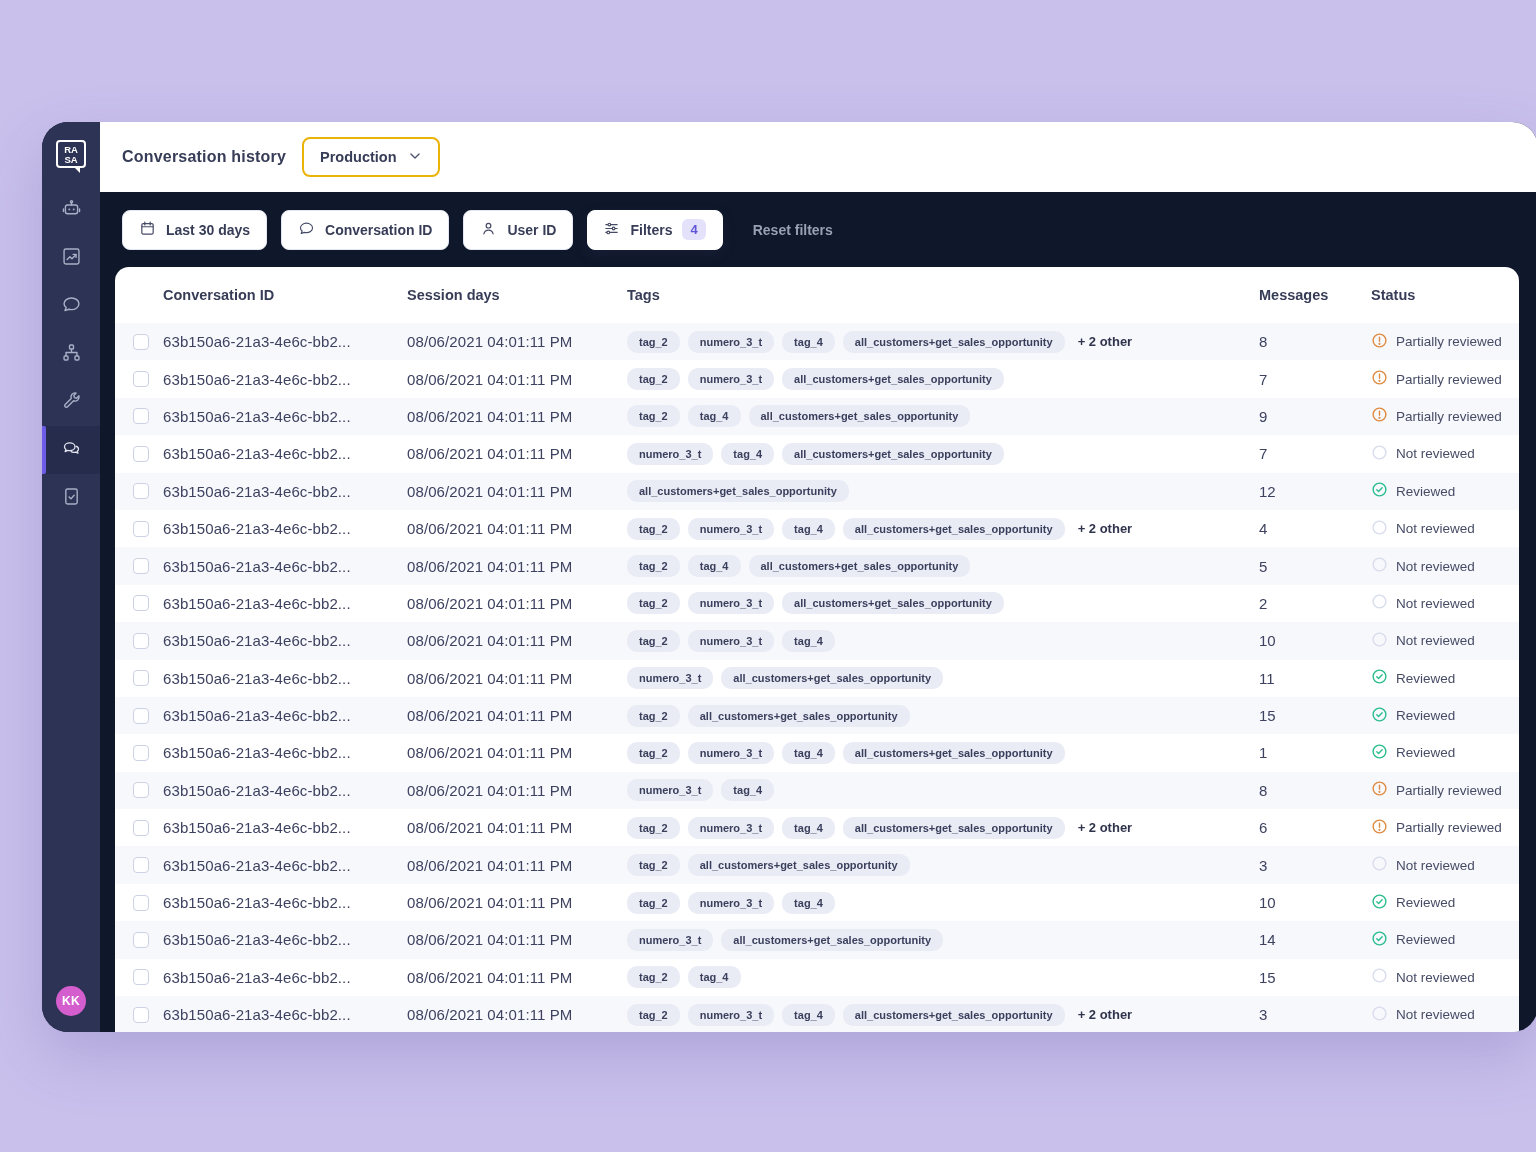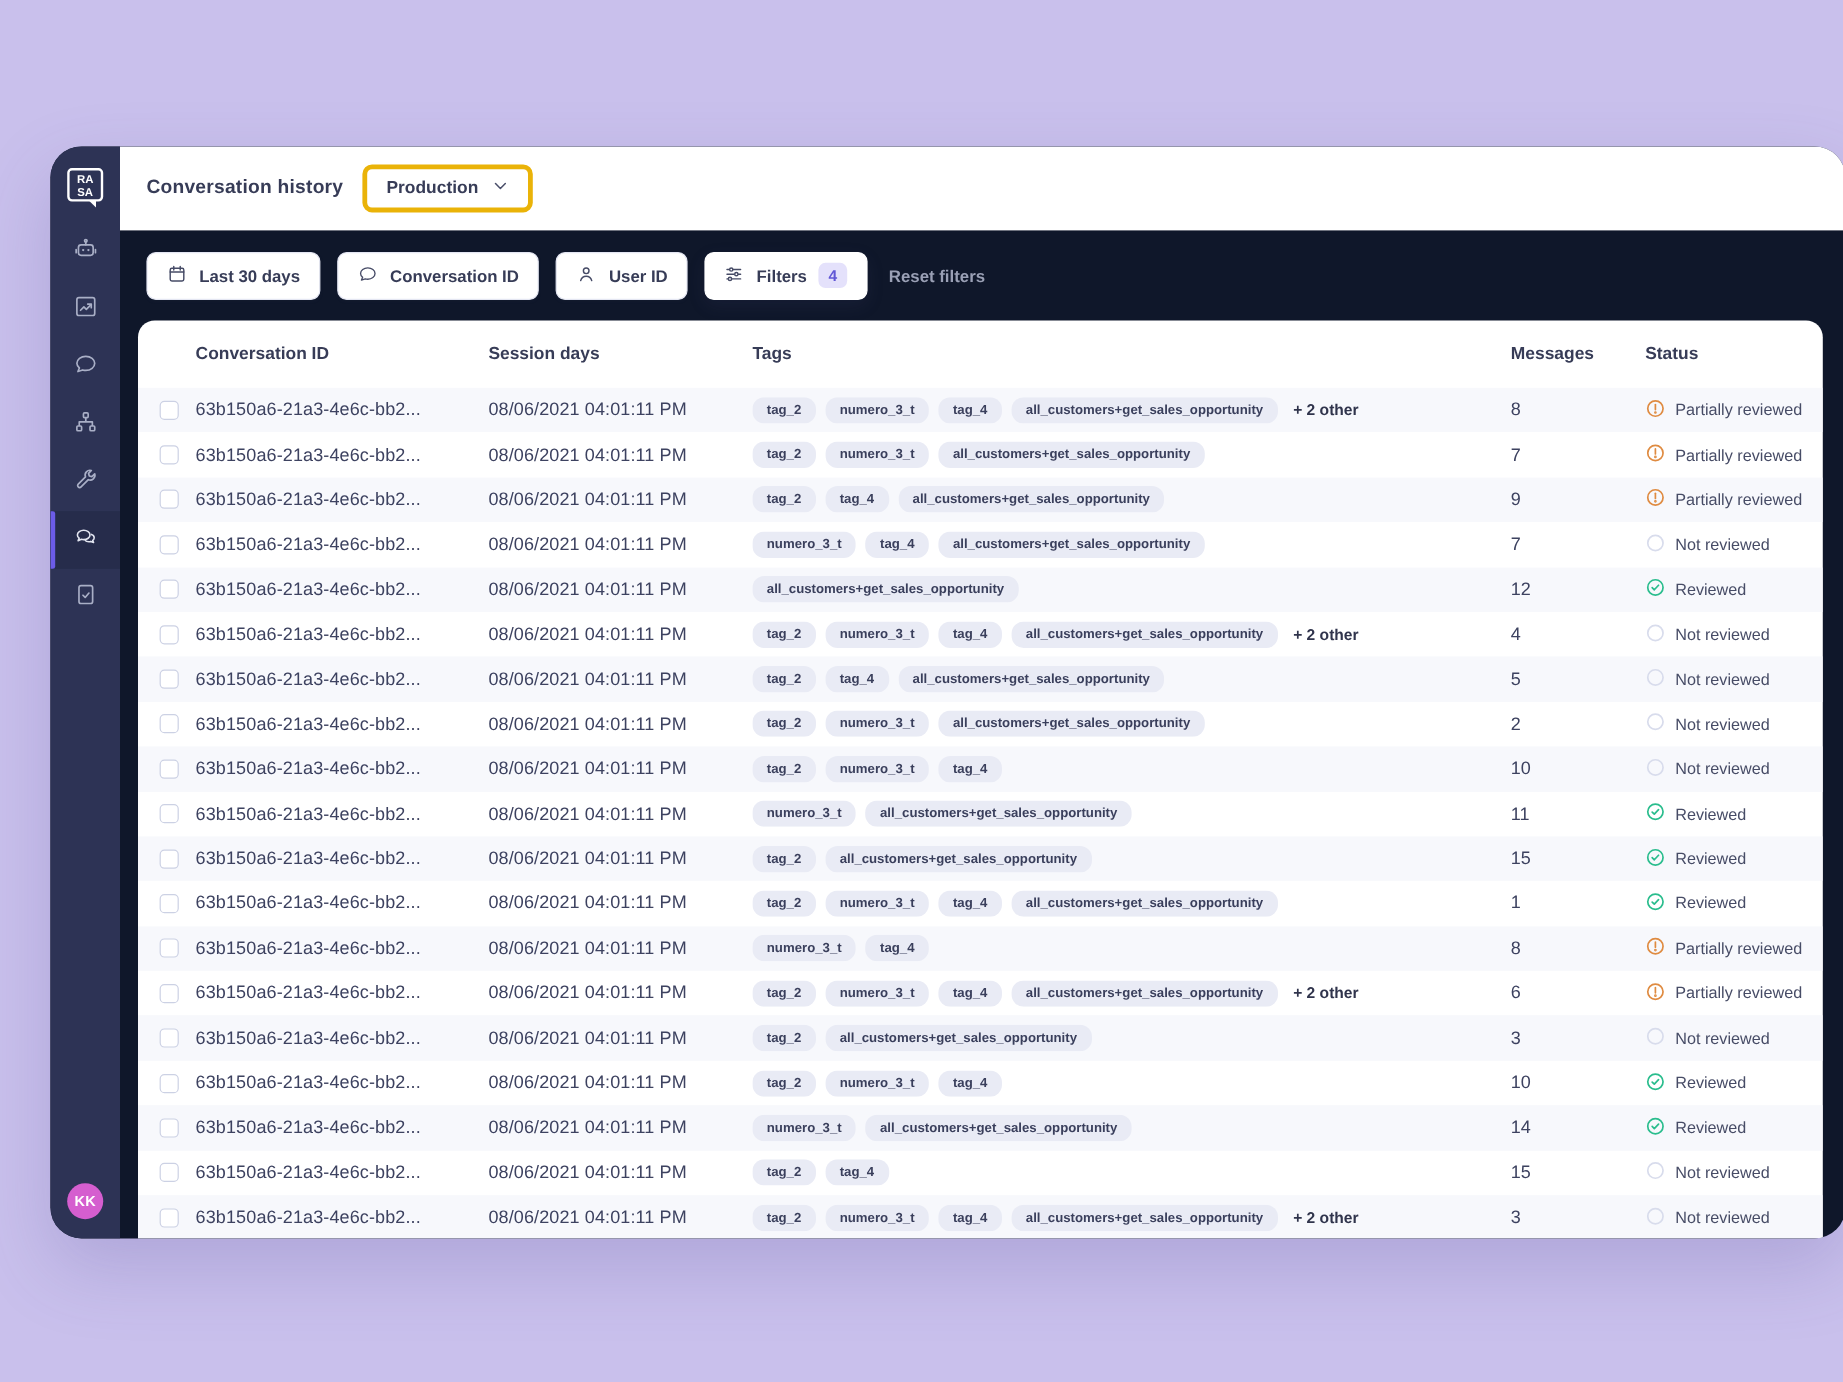--- a/index.html
+++ b/index.html
@@ -49,21 +49,21 @@
   }
   
   .main { flex: 1; display: flex; flex-direction: column; min-width: 0; justify-content: space-between; }
   .topbar {
     height: 70px; flex: 0 0 70px; background: #fff;
     display: flex; align-items: center; padding: 0 22px;
   }
   .page-title { font-size: 16px; font-weight: 700; color: #373c57; letter-spacing: .2px; }
   .env-btn {
     margin-left: 16px; height: 40px; padding: 0 16px;
-    background: #fff; border: 4px solid #eab308; border-radius: 8px;
+    background: #fff; border: 2px solid #eab308; border-radius: 8px;
     display: flex; align-items: center; gap: 11px;
     font-family: inherit; font-size: 14.5px; font-weight: 700; color: #373c57;
     cursor: pointer;
   }
   .env-btn svg { width: 14px; height: 14px; color: #4a4f6a; }
   
   .filterbar {
     flex: 0 0 75px; display: flex; align-items: center;
     padding: 0 0 0 22px; gap: 14px; border-radius: 24px;
   }
@@ -74,21 +74,21 @@
     font-family: inherit; font-size: 14px; font-weight: 700; color: #373c57;
     box-shadow: 0 1px 3px rgba(70,70,120,.05); cursor: pointer;
   }
   .filter-btn svg { width: 17px; height: 17px; color: #464b66; }
   .filter-btn.elevated { border-color: #fff; box-shadow: 0 5px 14px rgba(70,70,120,.14); padding-left: 15px; }
   .count-badge {
     background: #e4e1fb; color: #6157d6;
     border-radius: 6px; padding: 3px 8px;
     font-size: 13px; font-weight: 700;
   }
-  .reset-link { margin-left: 4px; color: #9aa0b5; font-size: 14px; font-weight: 700; cursor: pointer; }
+  .reset-link { margin-left: 16px; color: #9aa0b5; font-size: 14px; font-weight: 700; cursor: pointer; }
   
   .table-card {
     margin: 0 19px 0 15px; flex: 1;
     background: #fff; border-radius: 14px 14px 0 0;
     overflow: hidden; display: flex; flex-direction: column;
   }
   .grid-cols {
     display: grid;
     grid-template-columns: 48px 244px 220px 1fr 112px 148px;
     align-items: center;

